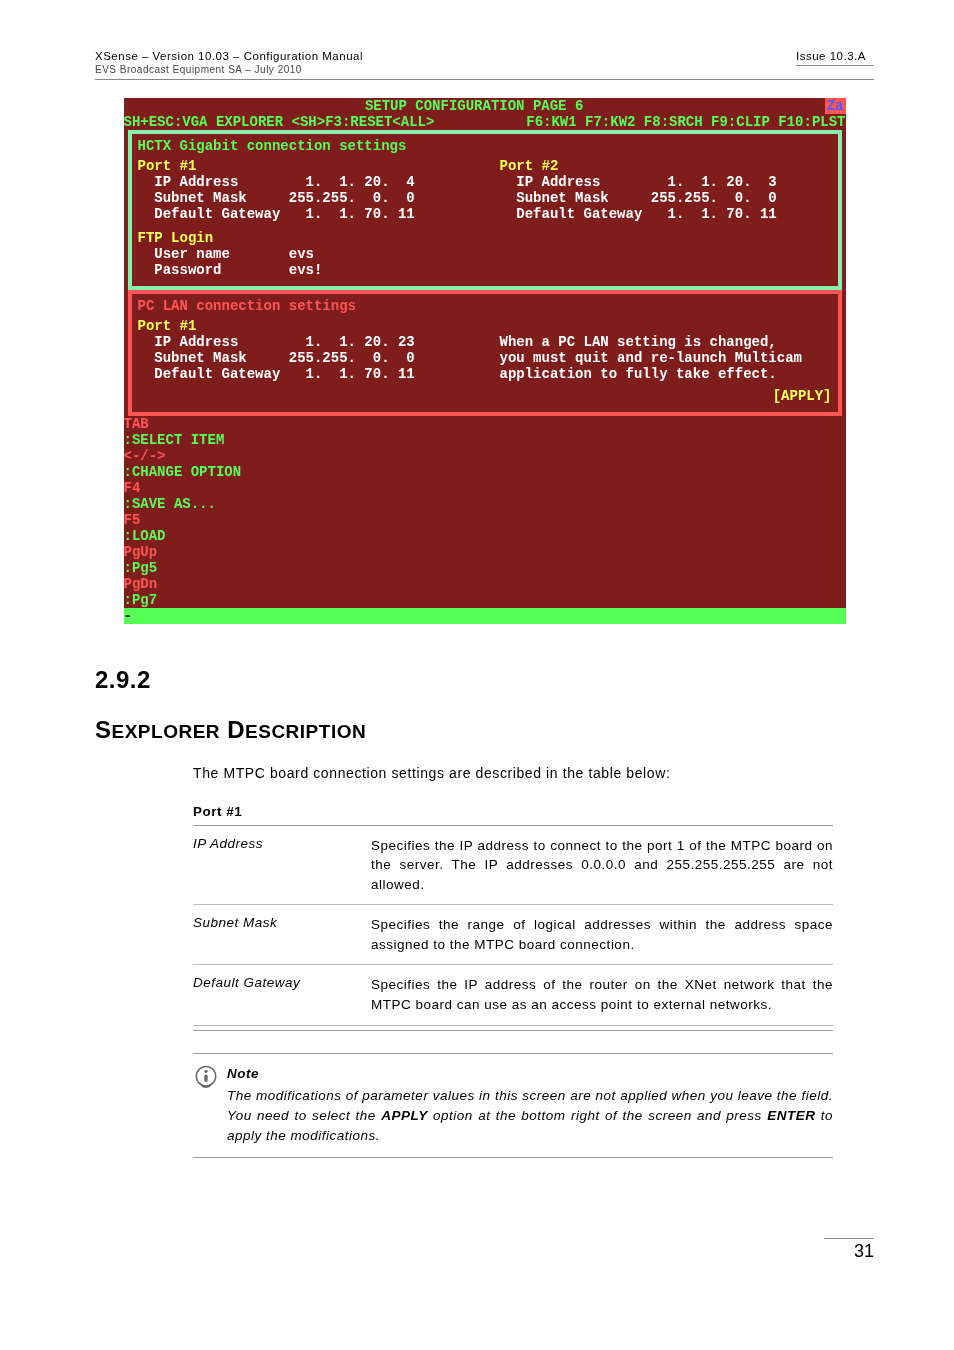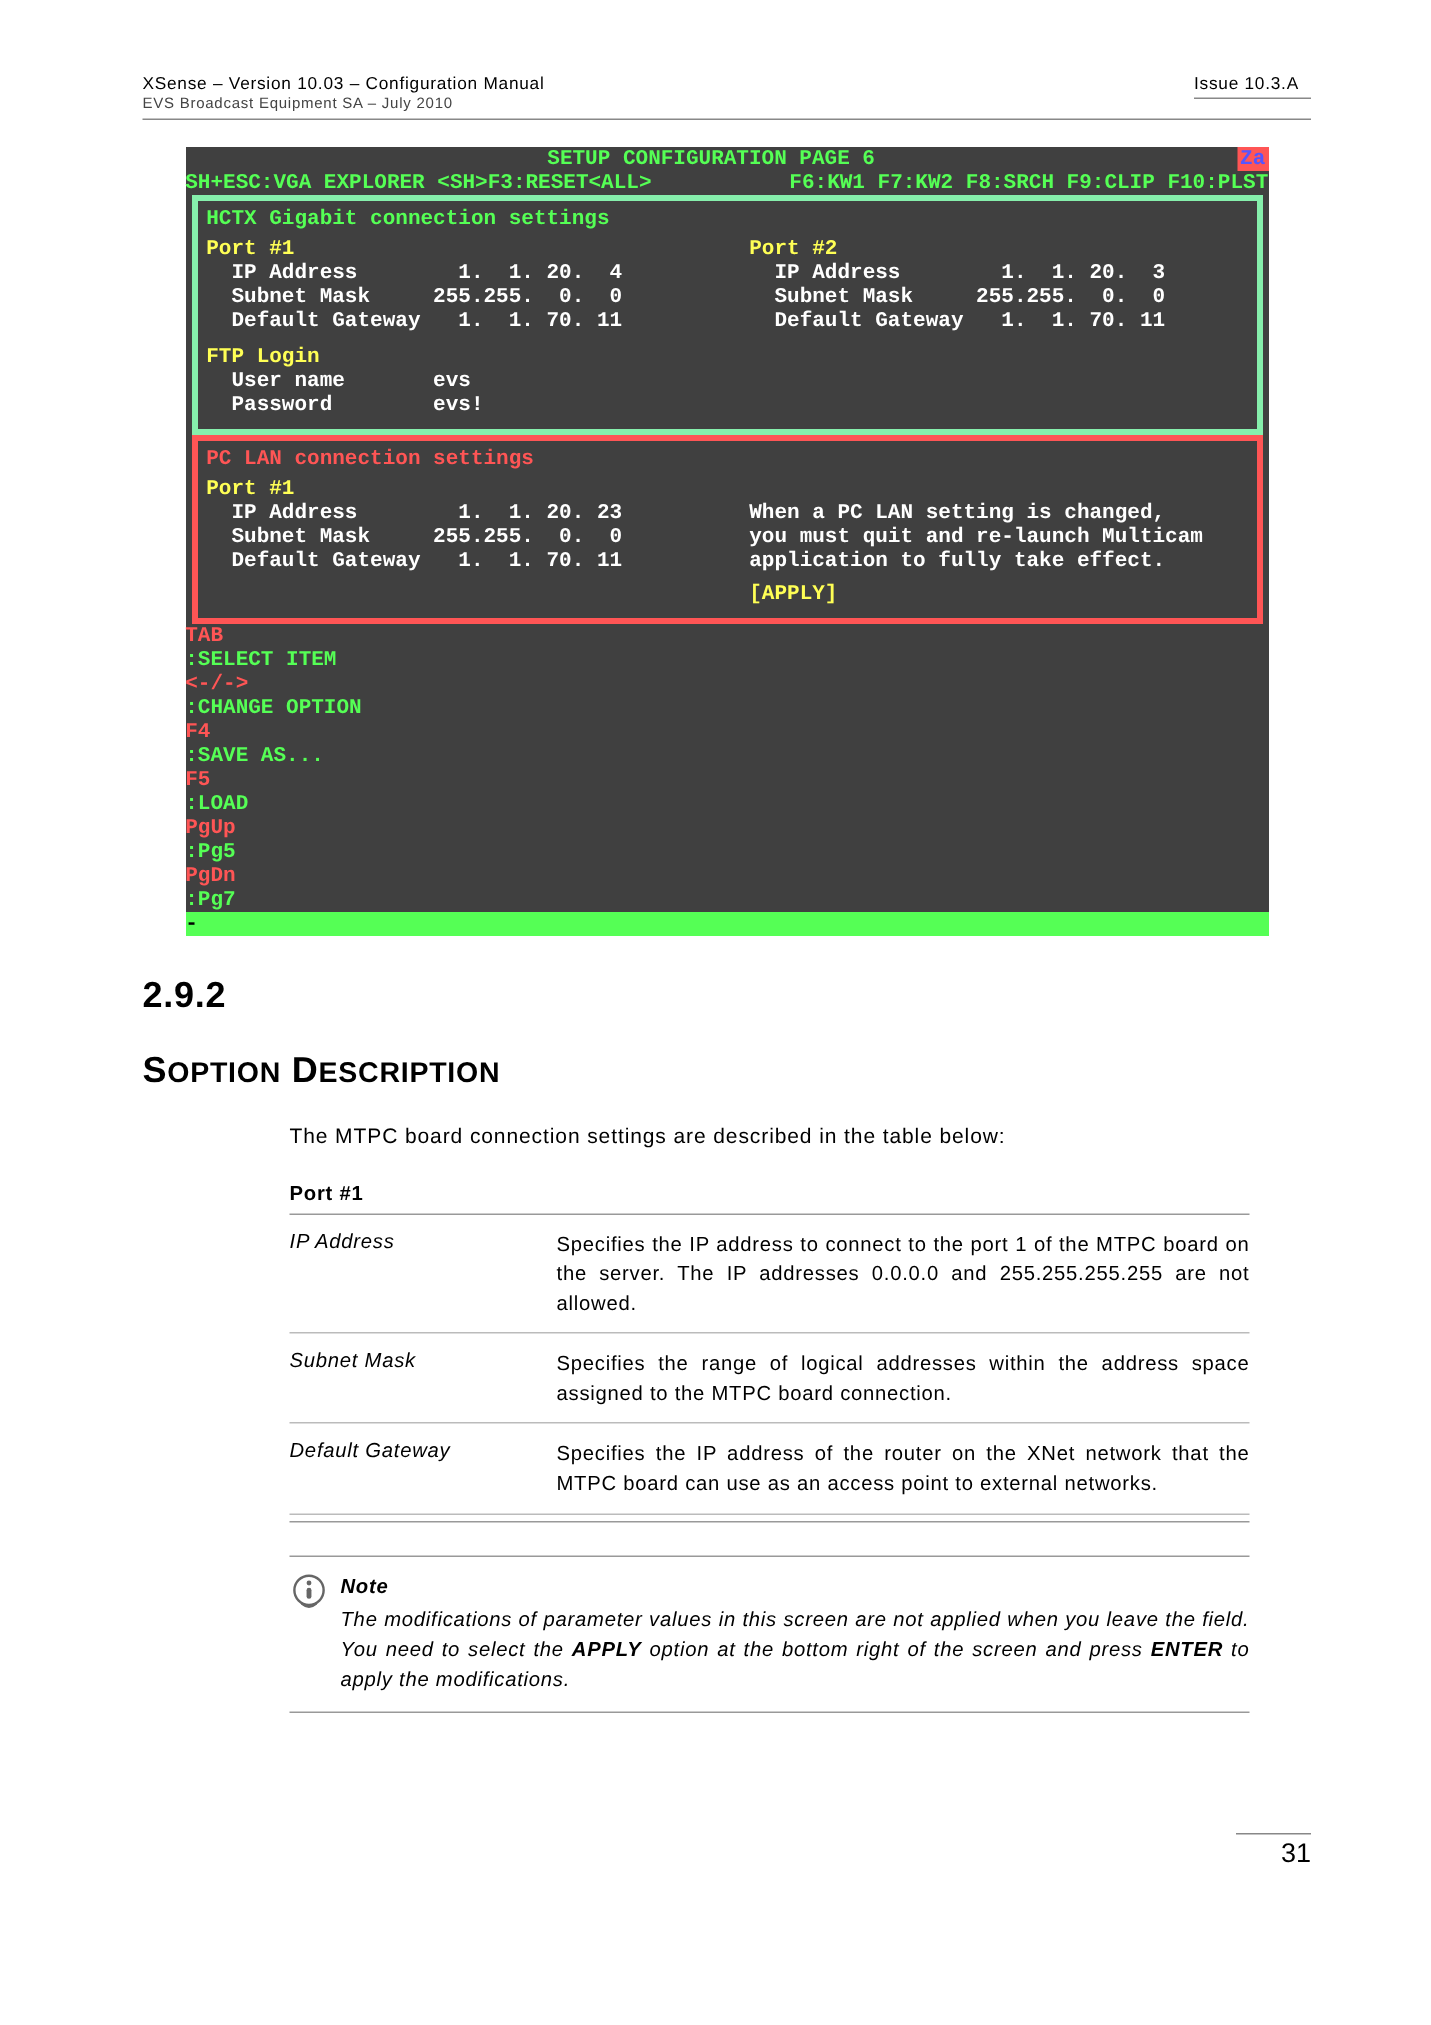--- a/index.html
+++ b/index.html
@@ -1,36 +1,36 @@
 <!DOCTYPE html>
 <html><head>
 <meta charset="utf-8">
 <style>
   * { box-sizing: border-box; margin: 0; padding: 0; }
   body { font-family: Arial, Helvetica, sans-serif; background: #fff; width: 954px; margin: 0 auto; color: #000; }
   .page { padding: 50px 80px 30px 95px; }
   .hdr { display: flex; justify-content: space-between; font-size: 11.5px; letter-spacing: 0.5px; }
   .hdr-sub { font-size: 10px; color: #444; margin-top:2px;}
   .hdr-line { border-bottom: 1px solid #888; margin-top:4px; margin-bottom: 18px; }
-  .term { font-family: "Courier New", monospace; background: #404040; margin: 0 auto 26px auto; width: 722px; font-size: 14px; line-height: 16px; font-weight: bold; }
+  .term { font-family: "Courier New", monospace; background: #7f1d1d; margin: 0 auto 42px auto; width: 722px; font-size: 14px; line-height: 16px; font-weight: bold; }
   .t-row { display:flex; }
   .t-title { color: #55ff55; text-align:center; flex:1;}
   .t-za { background:#ff5555; color:#5555ff; padding:0 2px;}
   .t-fnbar { display:flex; justify-content:space-between; }
   .t-fn-l { color:#55ff55; }
   .t-fn-r { color:#55ff55; }
   .t-box { border: 4px solid #86efac; margin: 0 4px; padding: 4px 6px 8px 6px; color:#fff; position:relative;}
   .t-box.red { border-color:#ff5555; }
   .t-sect { color:#55ff55; margin-bottom:4px; }
   .t-hdr2 { color:#ffff55; font-weight:bold; }
   .t-kv { white-space:pre; }
   .t-cols { display:flex; gap: 30px; }
   .t-col { flex:1; }
   .t-note { color:#fff; white-space:pre; }
-  .t-apply { color:#ffff55; text-align:left; margin-top:6px;font-family:Liberation Mono, monospace;}
+  .t-apply { color:#ffff55; text-align:right; margin-top:6px;font-family:Liberation Mono, monospace;}
   .t-foot { display:flex; gap:0; font-weight:bold;flex-direction:column; }
   .t-foot .y { color:#ff5555; }
   .t-foot .c { color:#55ff55; }
   .h2 { font-size: 24px; font-weight:bold; letter-spacing:0.5px; margin-bottom: 20px; display:flex; gap:22px; align-items:baseline;flex-direction:column;}
   .h2 .num{ }
   .h2 .txt{ font-variant: small-caps; }
   .body-txt { margin-left: 98px; font-size: 14px; letter-spacing: 0.6px; line-height:1.4; margin-bottom:14px;}
   .tbl { margin-left: 98px; width: 640px; font-size:13.5px; letter-spacing:0.5px; }
   .tbl .caption { font-weight:bold; padding: 6px 0; border-bottom:1px solid #999; margin-bottom:0;}
   .tbl-row { display:flex; border-bottom:1px solid #bbb; padding:10px 0; gap: 8px; }
@@ -123,21 +123,21 @@
       <span class="y">PgUp</span>
         <span class="c">:Pg5  </span>
       <span class="y">PgDn</span>
         <span class="c">:Pg7  </span>
       <span style="background:#55ff55;color:#000;">-</span>
     </div>
   </div>
 
   <div class="h2">
     <span class="num">2.9.2</span>
-    <span class="txt">S<span style="font-size:19px;">OPTION</span> D<span style="font-size:19px;">ESCRIPTION</span></span>
+    <span class="txt">S<span style="font-size:19px;">EXPLORER</span> D<span style="font-size:19px;">ESCRIPTION</span></span>
   </div>
 
   <div class="body-txt">The MTPC board connection settings are described in the table below:</div>
 
   <div class="tbl">
     <div class="caption">Port #1</div>
     <div class="tbl-row">
       <div class="c1">IP Address</div>
       <div class="c2">Specifies the IP address to connect to the port 1 of the MTPC board on the server. The IP addresses 0.0.0.0 and 255.255.255.255 are not allowed.</div>
     </div>

